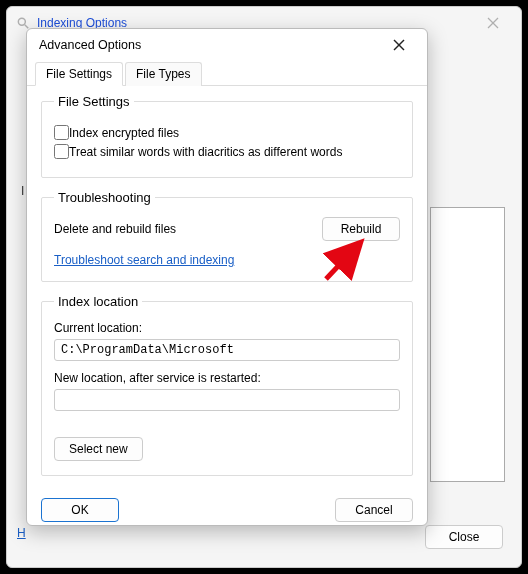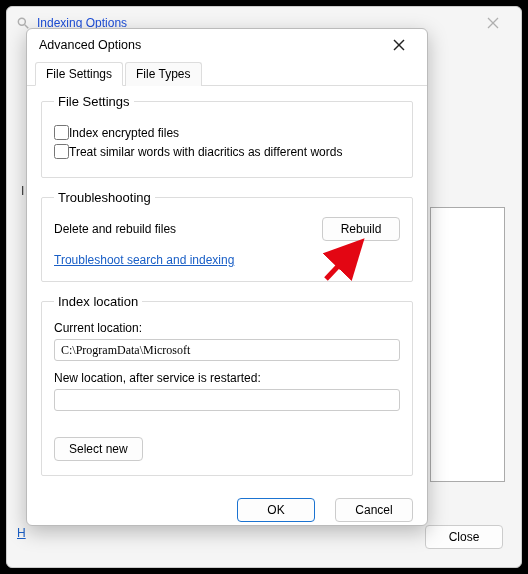--- a/index.html
+++ b/index.html
@@ -179,36 +179,36 @@
       cursor: pointer;
       display: inline-block;
     }
     .field-label { margin-bottom: 4px; }
     .text-input {
       width: 100%;
       height: 22px;
       border: 1px solid #ccc;
       border-radius: 3px;
       padding: 2px 6px;
-      font-family: Liberation Serif, serif;
+      font-family: Liberation Mono, monospace;
       font-size: 12px;
       margin-bottom: 10px;
     }
     .right-row {
       display: flex;
       justify-content: flex-start;
       margin-top: 16px;
     }
     .advanced-help-row {
       padding: 4px 0 0 6px;
     }
     .inner-buttons {
       display: flex;
-      justify-content: flex-end;
-      gap: 20px;
+      justify-content: space-between;
+      gap: 8px;
       padding: 10px 14px 14px 14px;
     }
     .arrow {
       position: absolute;
       left: 318px;
       top: 235px;
       width: 52px;
       height: 52px;
       pointer-events: none;
     }

